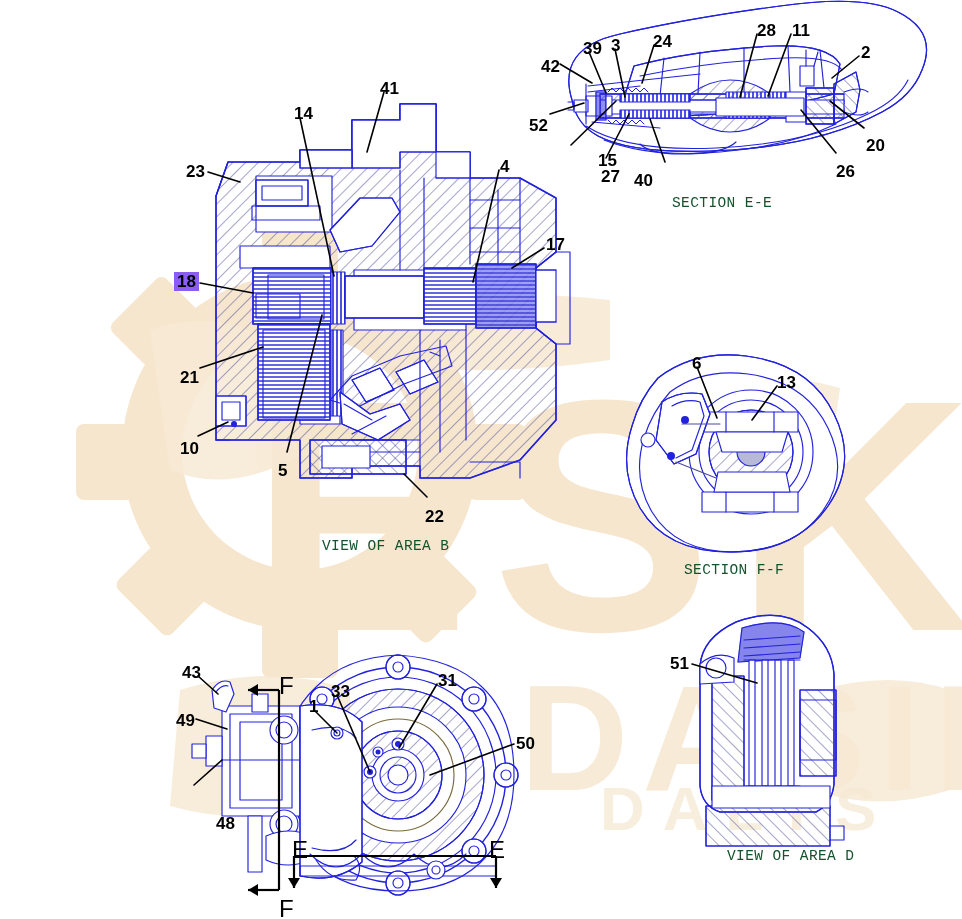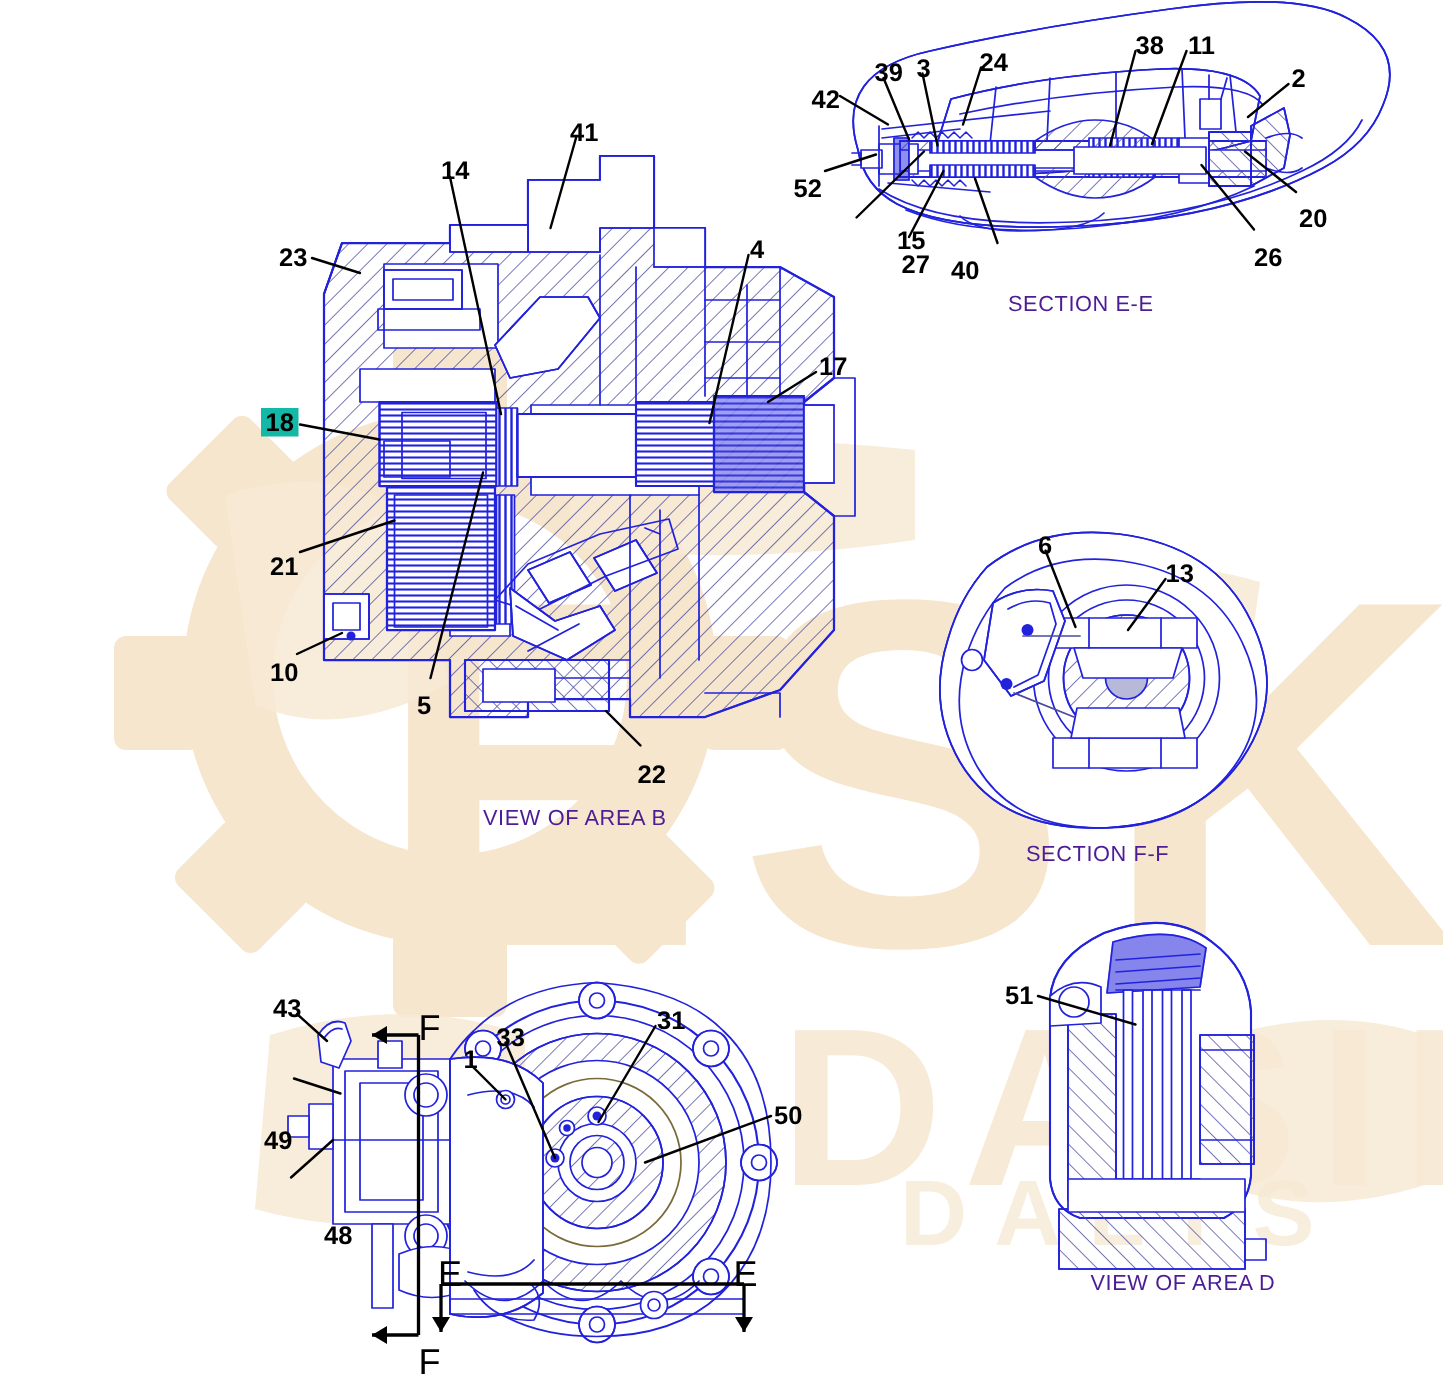--- a/index.html
+++ b/index.html
@@ -3,23 +3,23 @@
 <meta charset="utf-8">
 <style>
   html,body{margin:0;padding:0;background:#fff;}
   body{font-family:"Liberation Sans",sans-serif;}
   #page{position:relative;width:962px;height:919px;background:#ffffff;overflow:hidden;}
   #wm{position:absolute;inset:0;pointer-events:none;z-index:1;}
   #art{position:absolute;inset:0;z-index:2;}
   #labels{position:absolute;inset:0;z-index:3;}
   .lab{position:absolute;font-family:"Liberation Sans",sans-serif;font-weight:bold;
        font-size:17px;color:#000;white-space:nowrap;line-height:1;}
-  .lab.hl{background:#14b8a6;padding:1px 3px;}
-  .cap{position:absolute;font-family:Liberation Sans, sans-serif;font-size:14.5px;
-       color:#4c1d95;white-space:nowrap;letter-spacing:.4px;}
+  .lab.hl{background:#8b5cf6;padding:1px 3px;}
+  .cap{position:absolute;font-family:Liberation Mono, monospace;font-size:14.5px;
+       color:#14532d;white-space:nowrap;letter-spacing:.4px;}
   .smark{position:absolute;font-family:"Liberation Sans",sans-serif;font-weight:normal;
        font-size:24px;color:#000;white-space:nowrap;line-height:1;}
 </style>
 </head>
 <body>
 
 <div id="page">
 
   <svg id="wm" width="962" height="919" viewBox="0 0 962 919">
     <g fill="#f6e6ce">
@@ -433,37 +433,37 @@
       <div class="lab hl" style="left: 174px; top: 272px;">18</div>
       <div class="lab" style="left: 180px; top: 369px;">21</div>
       <div class="lab" style="left: 180px; top: 440px;">10</div>
       <div class="lab" style="left: 278px; top: 462px;">5</div>
       <div class="lab" style="left: 425px; top: 508px;">22</div>
       <div class="cap" style="left: 322px; top: 538px;">VIEW OF AREA B</div>
       <div class="lab" style="left: 541px; top: 58px;">42</div>
       <div class="lab" style="left: 583px; top: 40px;">39</div>
       <div class="lab" style="left: 611px; top: 37px;">3</div>
       <div class="lab" style="left: 653px; top: 33px;">24</div>
-      <div class="lab" style="left: 757px; top: 22px;">38</div>
+      <div class="lab" style="left: 757px; top: 22px;">28</div>
       <div class="lab" style="left: 792px; top: 22px;">11</div>
       <div class="lab" style="left: 861px; top: 44px;">2</div>
       <div class="lab" style="left: 529px; top: 117px;">52</div>
       <div class="lab" style="left: 562px; top: 152px; margin-left: 36px;">15</div>
       <div class="lab" style="left: 601px; top: 168px;">27</div>
       <div class="lab" style="left: 634px; top: 172px;">40</div>
       <div class="lab" style="left: 836px; top: 163px;">26</div>
       <div class="lab" style="left: 866px; top: 137px;">20</div>
       <div class="cap" style="left: 672px; top: 195px;">SECTION E-E</div>
       <div class="lab" style="left: 692px; top: 355px;">6</div>
       <div class="lab" style="left: 777px; top: 374px;">13</div>
       <div class="cap" style="left: 684px; top: 562px;">SECTION F-F</div>
       <div class="lab" style="left: 670px; top: 655px;">51</div>
       <div class="cap" style="left: 727px; top: 848px;">VIEW OF AREA D</div>
       <div class="lab" style="left: 182px; top: 664px;">43</div>
-      <div class="lab" style="left: 176px; top: 712px; margin-top: 40px;">49</div>
+      <div class="lab" style="left: 176px; top: 712px;">49</div>
       <div class="lab" style="left: 176px; top: 815px; margin-left: 40px;">48</div>
       <div class="lab" style="left: 309px; top: 698px;">1</div>
       <div class="lab" style="left: 331px; top: 683px;">33</div>
       <div class="lab" style="left: 438px; top: 672px;">31</div>
       <div class="lab" style="left: 516px; top: 735px;">50</div>
       <div class="smark" style="left: 279px; top: 674px;">F</div>
       <div class="smark" style="left: 279px; top: 897px;">F</div>
       <div class="smark" style="left: 292px; top: 838px;">E</div>
       <div class="smark" style="left: 489px; top: 838px;">E</div>
     </div>

